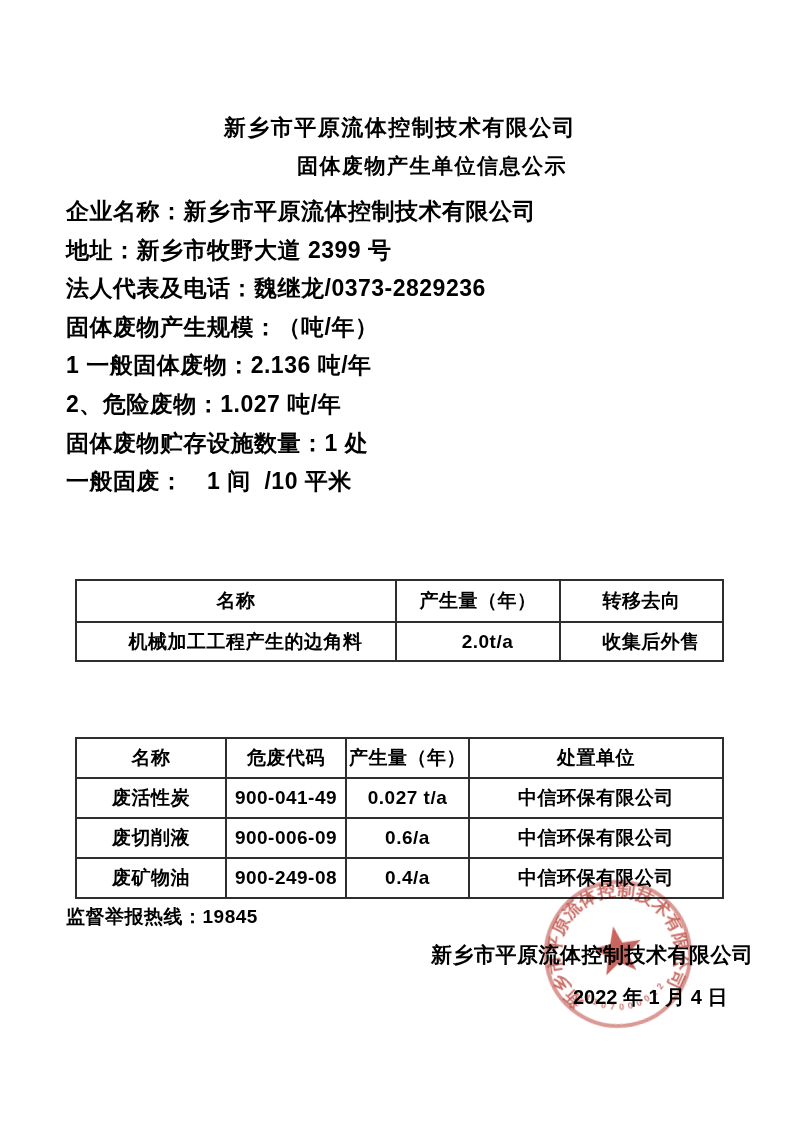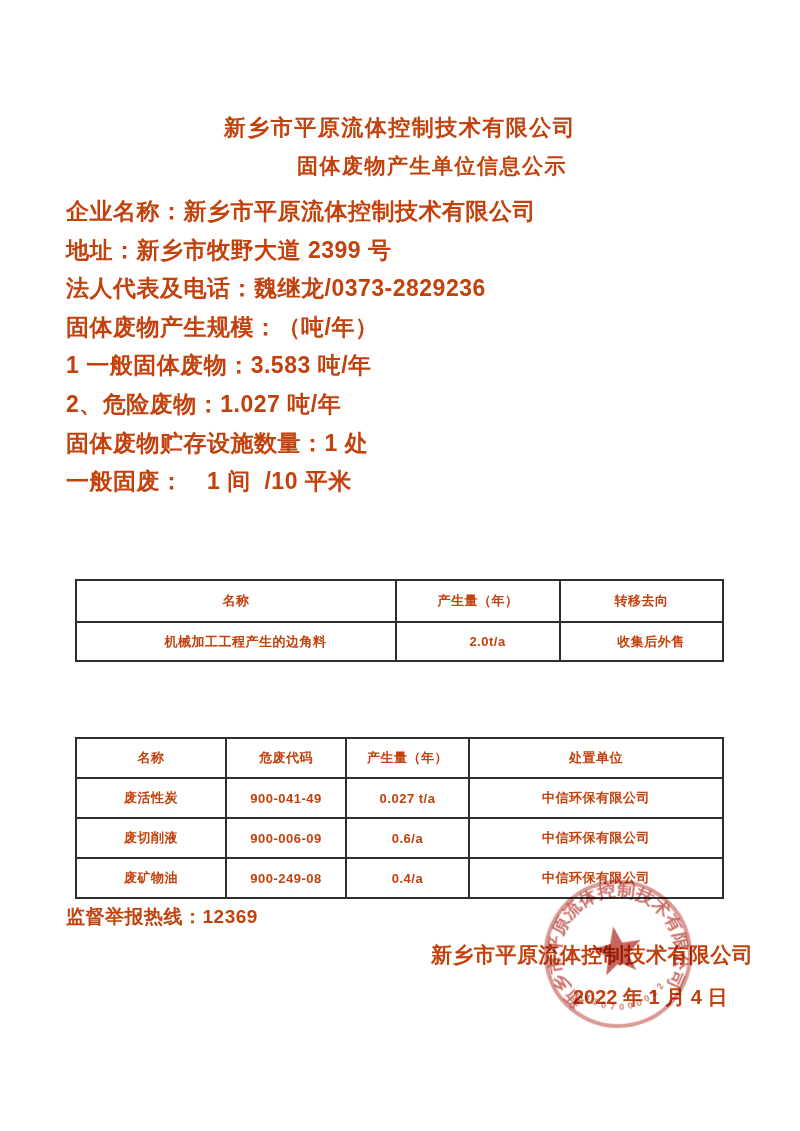--- a/index.html
+++ b/index.html
@@ -1,19 +1,19 @@
 <!DOCTYPE html>
 <html><head>
 <meta charset="utf-8">
 <style>
   html,body { margin:0; padding:0; background:#ffffff; }
   .page {
     position:relative; width:800px; height:1131px; background:#ffffff;
     font-family:"Liberation Sans","DejaVu Sans",sans-serif;
-    color:#c2410c; overflow:hidden;
+    color:#000000; overflow:hidden;
   }
   .doc-title {
     position:absolute; top:113px; left:0; width:100%; text-align:center;
     font-size:22px; font-weight:700; letter-spacing:1.5px;
   }
   .doc-subtitle {
     position:absolute; top:152px; left:0; width:100%; text-align:center;
     font-size:21px; font-weight:700; letter-spacing:1.5px;margin-left:32px;
   }
   .info-lines { position:absolute; top:192px; left:66px; font-size:23px; font-weight:600; }
@@ -24,21 +24,21 @@
   #t2-title { left:266px; top:702px; }
 
   table.doc-table {
     position:absolute; left:75px; width:647px;
     border-collapse:collapse; table-layout:fixed;
   }
   #table1 { top:579px; }
   #table2 { top:737px; }
   .doc-table td {
     border:2px solid #2e2e2e; text-align:center; vertical-align:middle;
-    font-size:13px; font-weight:600; padding:0; letter-spacing:0.5px;
+    font-size:19px; font-weight:600; padding:0; letter-spacing:0.5px;
     overflow:hidden;
   }
   #table1 tr.hdr td { height:40px; }
   #table1 tr.data td { height:37px;padding-left:19px; }
   #table2 td { height:38px; }
 
   .hotline { position:absolute; left:66px; top:904px; font-size:19px; font-weight:600; letter-spacing:0.5px; }
   .sign-company { position:absolute; left:431px; top:941px; font-size:21px; font-weight:600; letter-spacing:0.5px; z-index:2; }
   .sign-date { position:absolute; left:573px; top:984px; font-size:20px; font-weight:600; z-index:2;text-align:right; }
 
@@ -54,21 +54,21 @@
 <div class="page">
 
   <div class="doc-title">新乡市平原流体控制技术有限公司</div>
   <div class="doc-subtitle">固体废物产生单位信息公示</div>
 
   <div class="info-lines">
     <div class="info-line">企业名称：新乡市平原流体控制技术有限公司</div>
     <div class="info-line">地址：新乡市牧野大道 2399 号</div>
     <div class="info-line">法人代表及电话：魏继龙/0373-2829236</div>
     <div class="info-line">固体废物产生规模：（吨/年）</div>
-    <div class="info-line">1 一般固体废物：3.583 吨/年</div>
+    <div class="info-line">1 一般固体废物：2.136 吨/年</div>
     <div class="info-line">2、危险废物：1.027 吨/年</div>
     <div class="info-line">固体废物贮存设施数量：1 处</div>
     <div class="info-line">一般固废：　1 间  /10 平米</div>
   </div>
 
 
   <table class="doc-table" id="table1">
     <colgroup>
         <col style="width:320px">
         <col style="width:164px">
@@ -117,21 +117,21 @@
     </tr>
     <tr>
       <td>废矿物油</td>
       <td>900-249-08</td>
       <td>0.4/a</td>
       <td>中信环保有限公司</td>
     </tr>
   </tbody>
     </table>
 
-  <div class="hotline">监督举报热线：12369</div>
+  <div class="hotline">监督举报热线：19845</div>
 
   <div class="sign-company">新乡市平原流体控制技术有限公司</div>
   <div class="sign-date">2022 年 1 月 4 日</div>
 
   <svg class="seal" viewBox="0 0 174 174" aria-hidden="true">
     <circle cx="87" cy="87" r="72" fill="none" stroke-width="4" opacity="0.6" stroke="#b5352b"></circle>
     <polygon opacity="0.9" points="87,59 93.2,76.5 111.7,77 97,88.2 102.3,106 87,95.5 71.7,106 77,88.2 62.3,77 80.8,76.5" fill="#b5352b"></polygon>
     <path id="sealArcTop" d="M 46 128 A 58 58 0 1 1 128 128" fill="none"></path>
     <path id="sealArcBottom" d="M 38.5 115 A 56 56 0 0 0 135.5 115" fill="none"></path>
     <text font-size="16.5" font-weight="700" opacity="0.85" fill="#b5352b">

